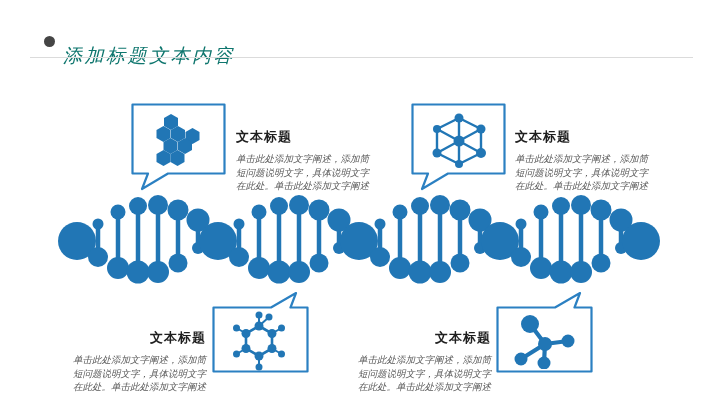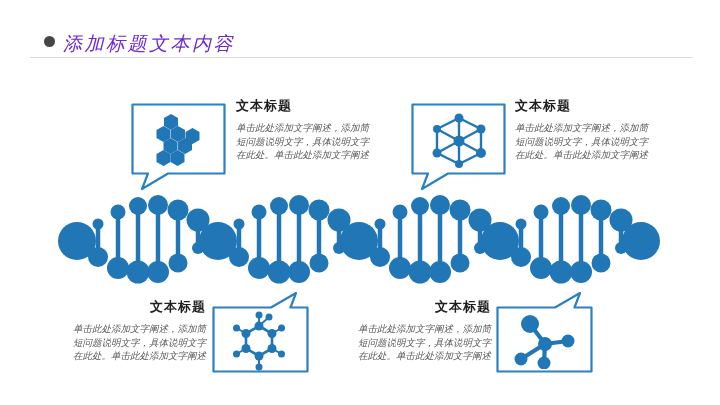--- a/index.html
+++ b/index.html
@@ -7,31 +7,31 @@
     width:720px;height:405px;position:relative;overflow:hidden;
     background:#ffffff;
     font-family:"Liberation Sans","DejaVu Sans",sans-serif;
   }
   
   .hdr-bullet{
     position:absolute;left:44px;top:36px;width:11px;height:11px;border-radius:50%;
     background:#454545;
   }
   .hdr-title{
-    position:absolute;left:63px;top:31px;height:26px;line-height:26px;
-    font-size:19px;font-style:italic;color:#6d28d9;letter-spacing:2.5px;white-space:nowrap;text-align:right;
+    position:absolute;left:63px;top:43px;height:26px;line-height:26px;
+    font-size:19px;font-style:italic;color:#0f766e;letter-spacing:2.5px;white-space:nowrap;text-align:right;
   }
   .hdr-line{
     position:absolute;left:30px;top:57px;width:663px;height:1px;background:#dbdbdb;
   }
   
   .bubble{position:absolute;}
   .bubble svg{display:block;}
   .icon{position:absolute;}
-  .txt{position:absolute;width:140px;}
+  .txt{position:absolute;width:140px;margin-top:31px;}
   .txt .t{
     font-size:13px;font-weight:bold;color:#1f1f1f;letter-spacing:1px;line-height:17px;
   }
   .txt .b{
     margin-top:7px;font-size:9.5px;color:#595959;line-height:13.5px;letter-spacing:0;font-style:italic;
   }
   .txt.right{text-align:right;width:137px;}
   
   .dna{position:absolute;left:0;top:185px;}
 </style>

